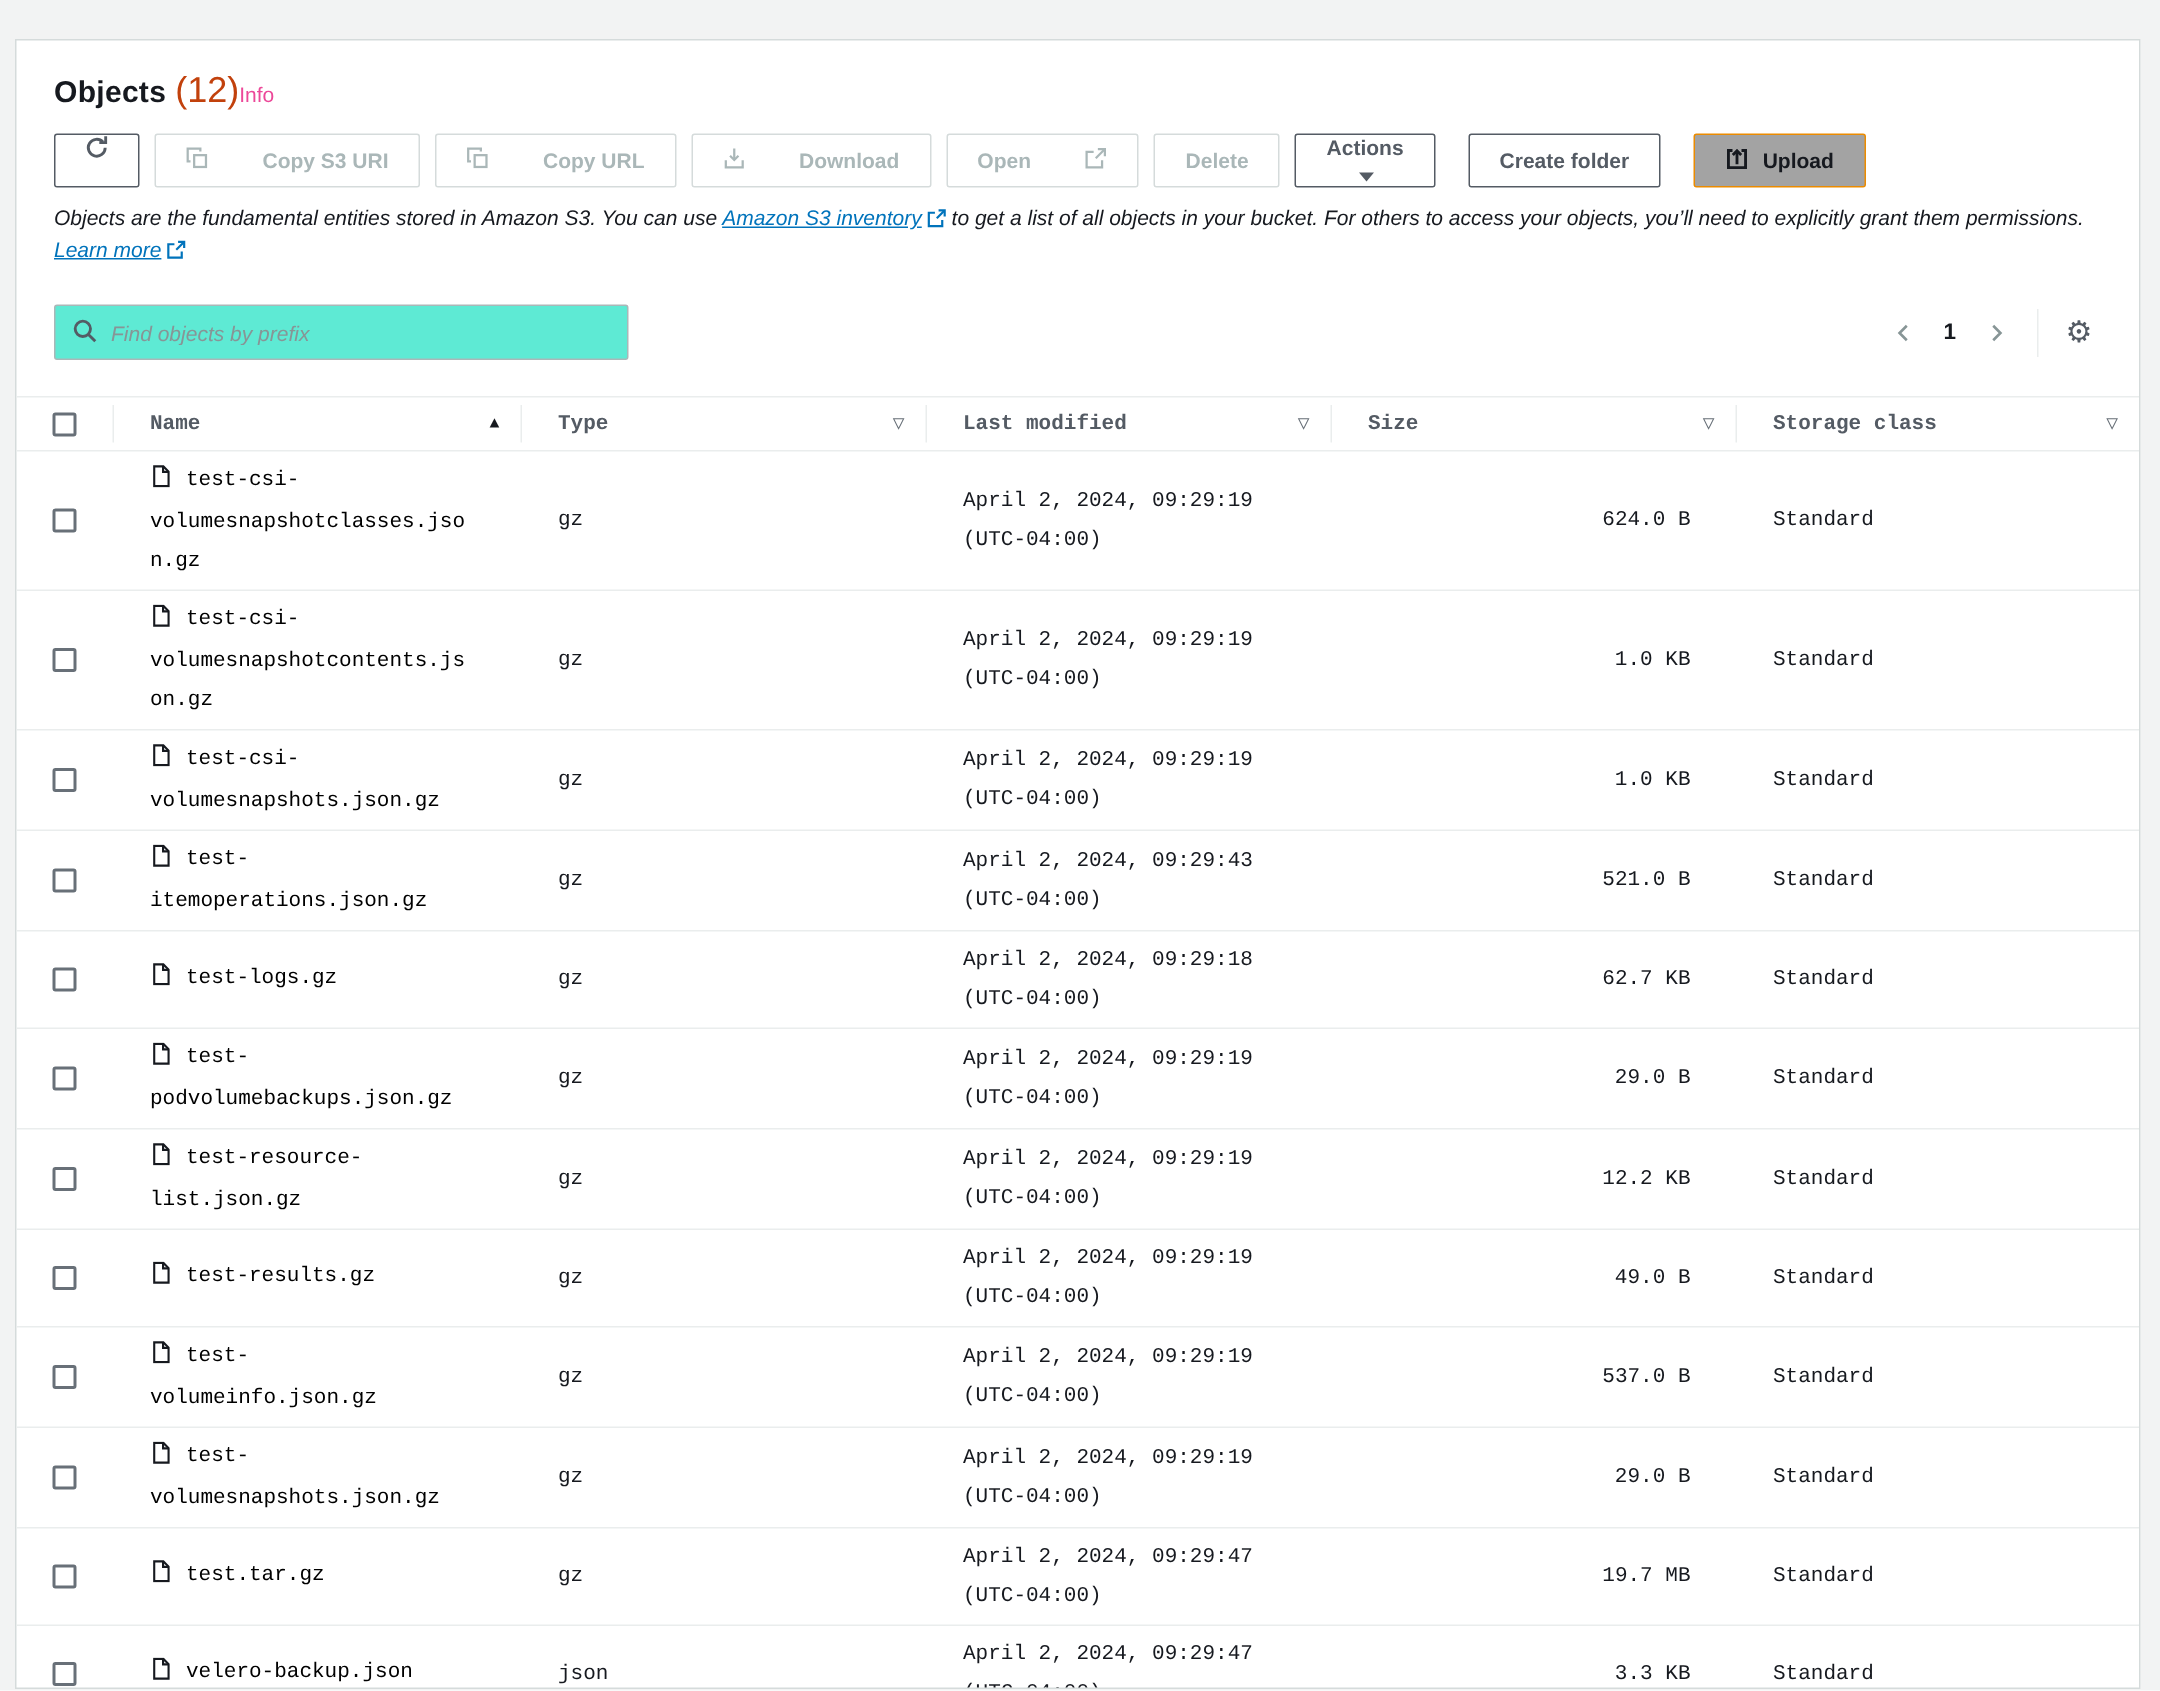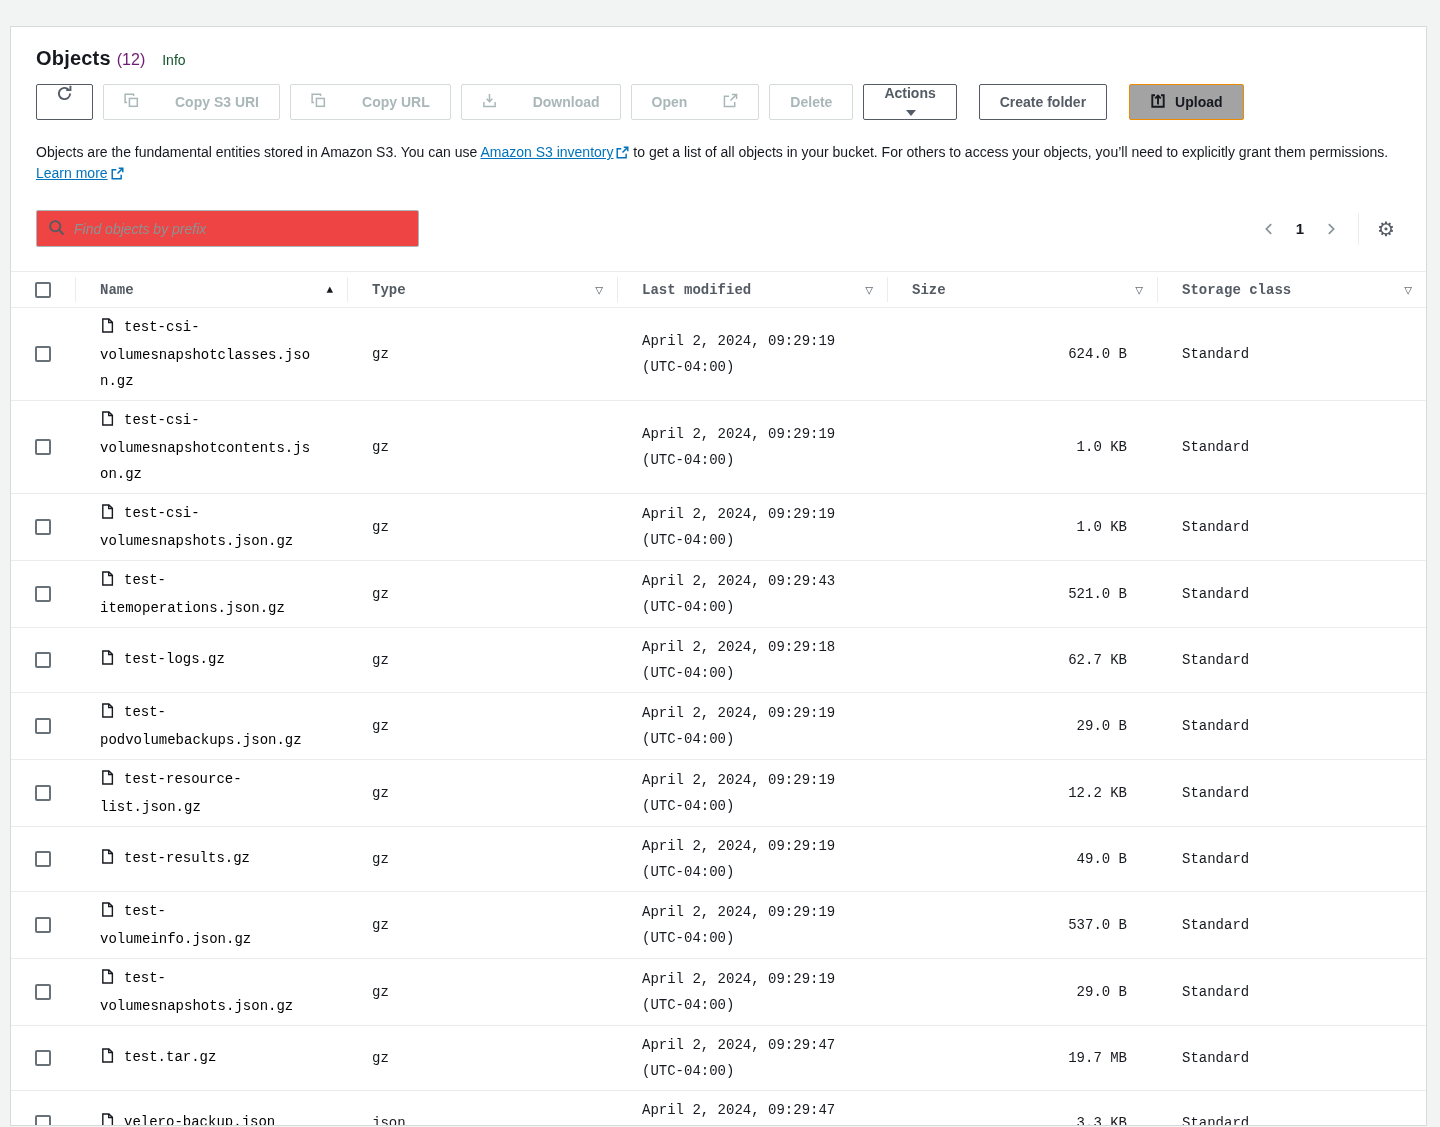--- a/index.html
+++ b/index.html
@@ -17,22 +17,22 @@
     width: 1417px; height: 1100px;
     background: #ffffff;
     border: 1px solid #d5dbdb;
     overflow: hidden;
   }
   .pad { padding: 20px 25px 0 25px; }
 
   
   .title-row { display: flex; align-items: baseline; }
   .title { font-size: 20px; font-weight: bold; letter-spacing: .2px; }
-  .count { font-size: 16px; color: #701a75; margin-left: 6px; font-weight: normal; }
-  .info-link { color: #14532d; margin-left: 17px; font-size: 14px; cursor: pointer; }
+  .count { font-size: 24px; color: #c2410c; margin-left: 6px; font-weight: normal; }
+  .info-link { color: #ec4899; margin-left: 0; font-size: 14px; cursor: pointer; }
 
   
   .toolbar { display: flex; gap: 10px; margin-top: 14px; align-items: center; }
   .btn {
     height: 36px;
     display: inline-flex; align-items: center; gap: 9px;
     padding: 0 20px;
     border-radius: 2px;
     font-size: 14px; font-weight: bold;
     background: #fff;
@@ -46,31 +46,31 @@
   .btn svg { flex: none; }
   .ml { margin-left: 12px; justify-content: center; }
   .caret-down {
     width: 0; height: 0;
     border-left: 5px solid transparent; border-right: 5px solid transparent;
     border-top: 6px solid #545b64;
     display: inline-block; margin-left: 2px;
   }
 
   
-  .desc { margin-top: 23px; line-height: 19px; max-width: 1370px; color: #16191f; }
+  .desc { margin-top: 11px; line-height: 19px; max-width: 1370px; color: #16191f; font-style: italic; }
   .tlink { color: #0073bb; text-decoration: underline; cursor: pointer; }
   .ext { display: inline-block; vertical-align: -2px; margin-left: 3px; color: #0073bb; }
 
   
   .controls-row { display: flex; justify-content: space-between; align-items: center; margin-top: 25px; }
   .search-box {
     width: 383px; height: 37px;
     border: 1px solid #aab7b8; border-radius: 2px;
     display: flex; align-items: center; gap: 9px;
-    padding: 0 11px; background: #ef4444;
+    padding: 0 11px; background: #5eead4;
   }
   .search-box input {
     border: none; outline: none; flex: 1;
     font-size: 14px; font-family: inherit; color: #16191f; background: transparent;
   }
   .search-box input::placeholder { color: #879596; font-style: italic; }
   .pager { display: flex; align-items: center; }
   .page-arrow { background: none; border: none; padding: 6px 8px; cursor: pointer; display: flex; align-items: center; }
   .page-num { font-weight: bold; padding: 0 12px; font-size: 15px; }
   .divider-v { width: 1px; height: 32px; background: #eaeded; margin: 0 12px; }

